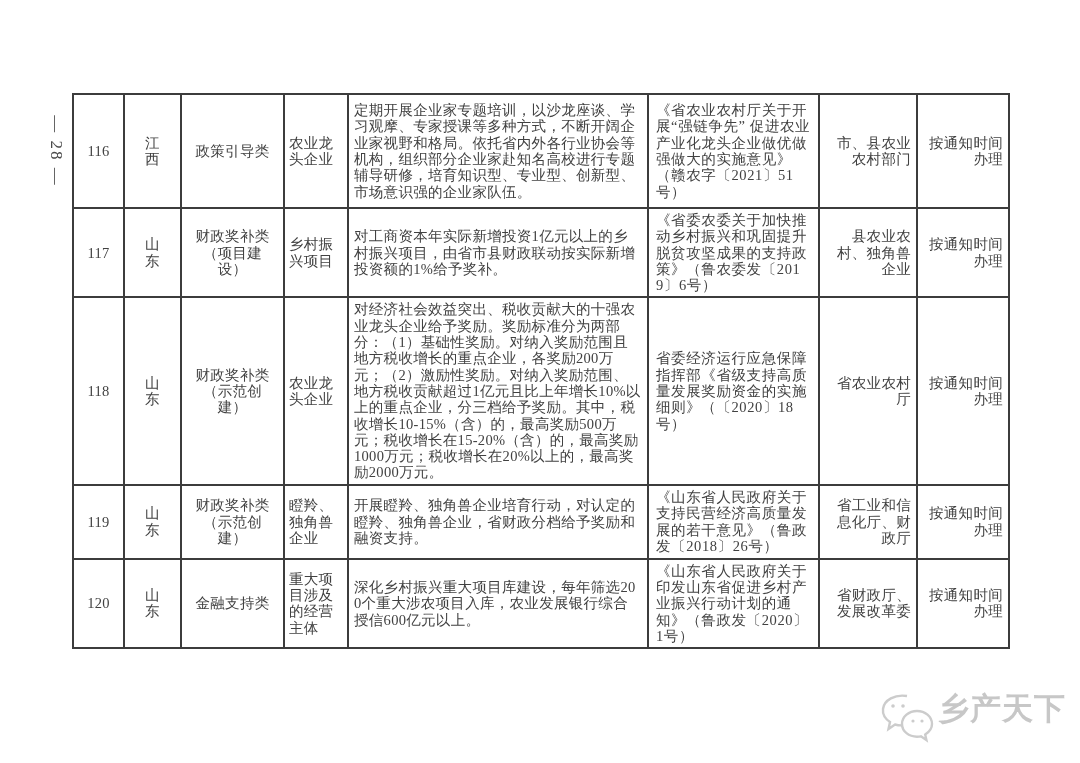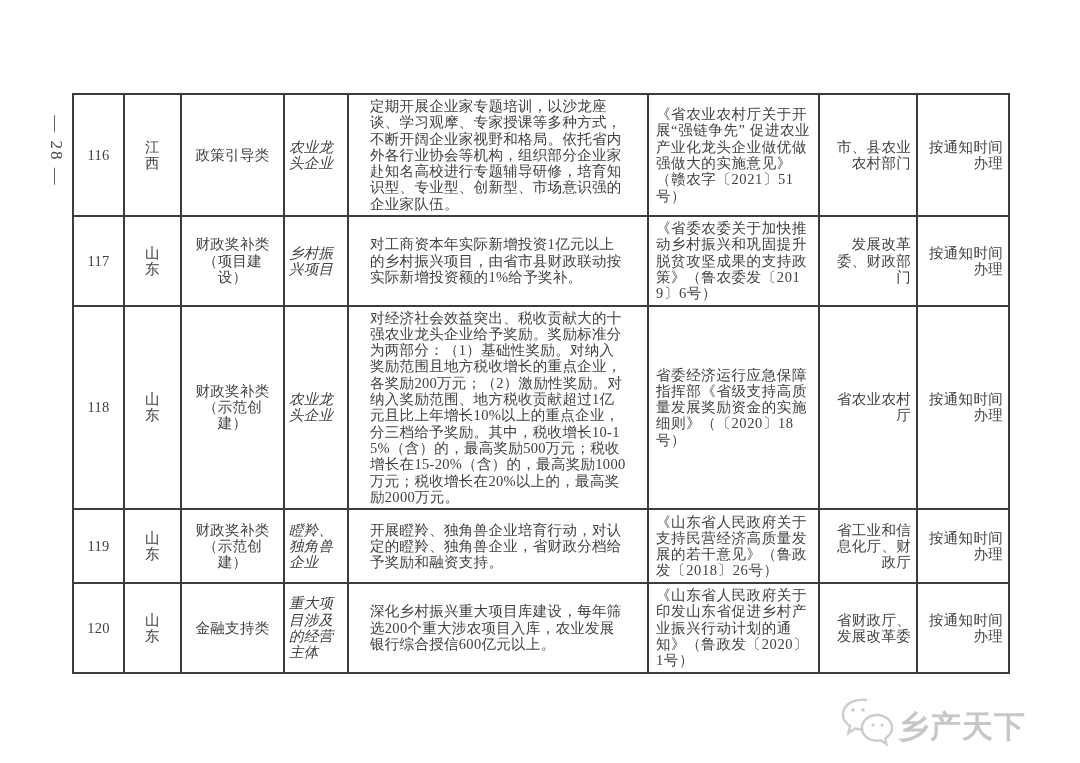--- a/index.html
+++ b/index.html
@@ -20,34 +20,34 @@
     border-collapse:collapse;table-layout:fixed;width:936px;
   }
   .doc-table td{
     border:2px solid #3c3c3c;
     font-size:14.5px;line-height:16.3px;letter-spacing:0.3px;
     color:#414141;vertical-align:middle;
     padding:3px 13px;white-space:pre-line;word-break:break-all;
     overflow:hidden;
   }
   .doc-table td.c-id,.doc-table td.c-prov,.doc-table td.c-cat{text-align:center;}
-  .doc-table td.c-target{text-align:left;padding:3px 4px;font-style:italic;}
-  .doc-table td.c-measure{text-align:left;padding:3px 21px;margin-top:12px;}
+  .doc-table td.c-target{text-align:left;padding:3px 4px;}
+  .doc-table td.c-measure{text-align:left;padding:3px 5px;margin-top:12px;}
   .doc-table td.c-policy{text-align:left;padding:3px 7px;letter-spacing:0.6px;margin-left:12px;}
   .doc-table td.c-dept{text-align:right;padding:3px 5px;}
   .doc-table td.c-time{text-align:right;padding:3px 5px;}
   tr.r-116{height:114px;}
   tr.r-117{height:79px;}
   tr.r-118{height:181px;}
   tr.r-119{height:74px;}
   tr.r-120{height:86px;}
   
   .watermark{
-    position:absolute;left:836px;top:688px;width:195px;height:60px;
-    display:flex;align-items:flex-end;
+    position:absolute;left:876px;top:688px;width:195px;height:60px;
+    display:flex;align-items:flex-start;
   }
   .watermark .bubbles{width:62px;height:56px;flex:0 0 auto;}
   .watermark .wm-text{
     font-size:31px;font-weight:bold;color:#c7c7c7;letter-spacing:1px;
     text-shadow:1px 1px 0 #ffffff;white-space:nowrap;
     font-family:"Liberation Serif","DejaVu Serif",serif;
   }
 </style>
 </head>
 <body>
@@ -77,21 +77,21 @@
       <td class="c-time">按通知时间办理</td>
     </tr>
     <tr class="r-117">
       <td class="c-id">117</td>
       <td class="c-prov">山东</td>
       <td class="c-cat">财政奖补类
 （项目建设）</td>
       <td class="c-target">乡村振兴项目</td>
       <td class="c-measure">对工商资本年实际新增投资1亿元以上的乡村振兴项目，由省市县财政联动按实际新增投资额的1%给予奖补。</td>
       <td class="c-policy">《省委农委关于加快推动乡村振兴和巩固提升脱贫攻坚成果的支持政策》（鲁农委发〔2019〕6号）</td>
-      <td class="c-dept">发展改革委、财政部门</td>
+      <td class="c-dept">县农业农村、独角兽企业</td>
       <td class="c-time">按通知时间办理</td>
     </tr>
     <tr class="r-118">
       <td class="c-id">118</td>
       <td class="c-prov">山东</td>
       <td class="c-cat">财政奖补类
 （示范创建）</td>
       <td class="c-target">农业龙头企业</td>
       <td class="c-measure">对经济社会效益突出、税收贡献大的十强农业龙头企业给予奖励。奖励标准分为两部分：（1）基础性奖励。对纳入奖励范围且地方税收增长的重点企业，各奖励200万元；（2）激励性奖励。对纳入奖励范围、地方税收贡献超过1亿元且比上年增长10%以上的重点企业，分三档给予奖励。其中，税收增长10-15%（含）的，最高奖励500万元；税收增长在15-20%（含）的，最高奖励1000万元；税收增长在20%以上的，最高奖励2000万元。</td>
       <td class="c-policy">省委经济运行应急保障指挥部《省级支持高质量发展奖励资金的实施细则》（〔2020〕18号）</td>

